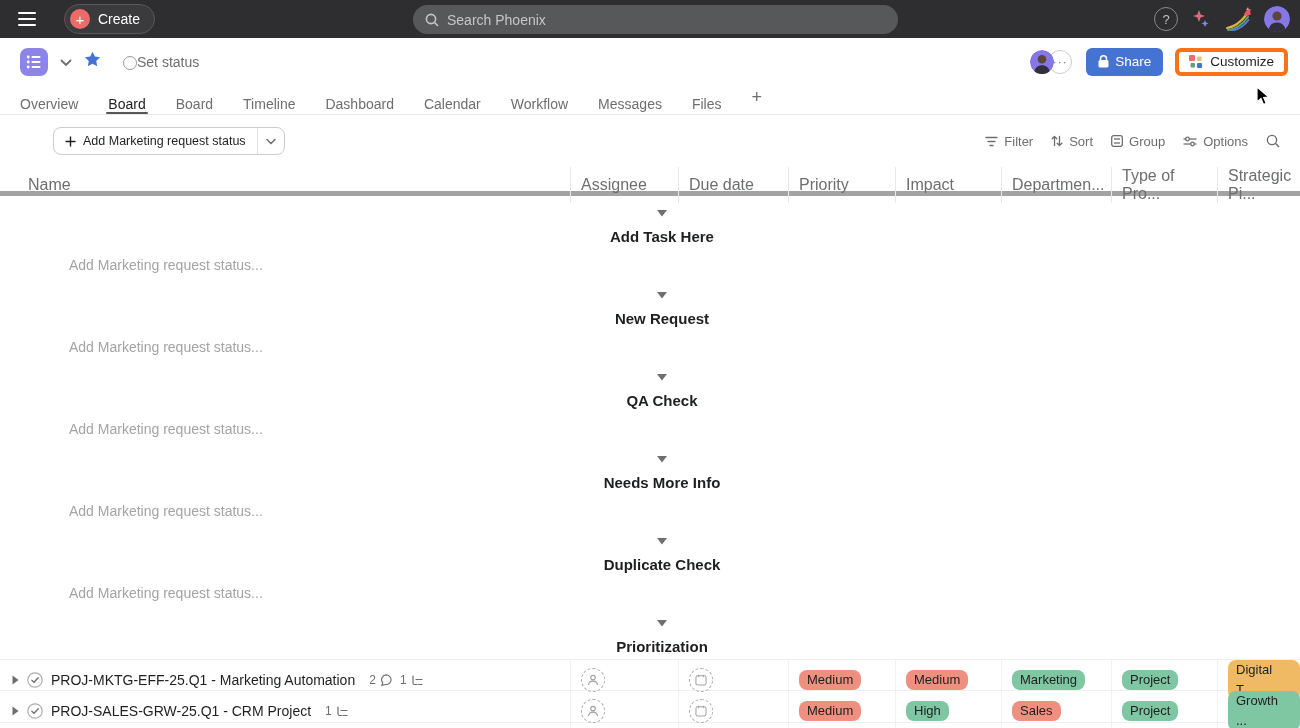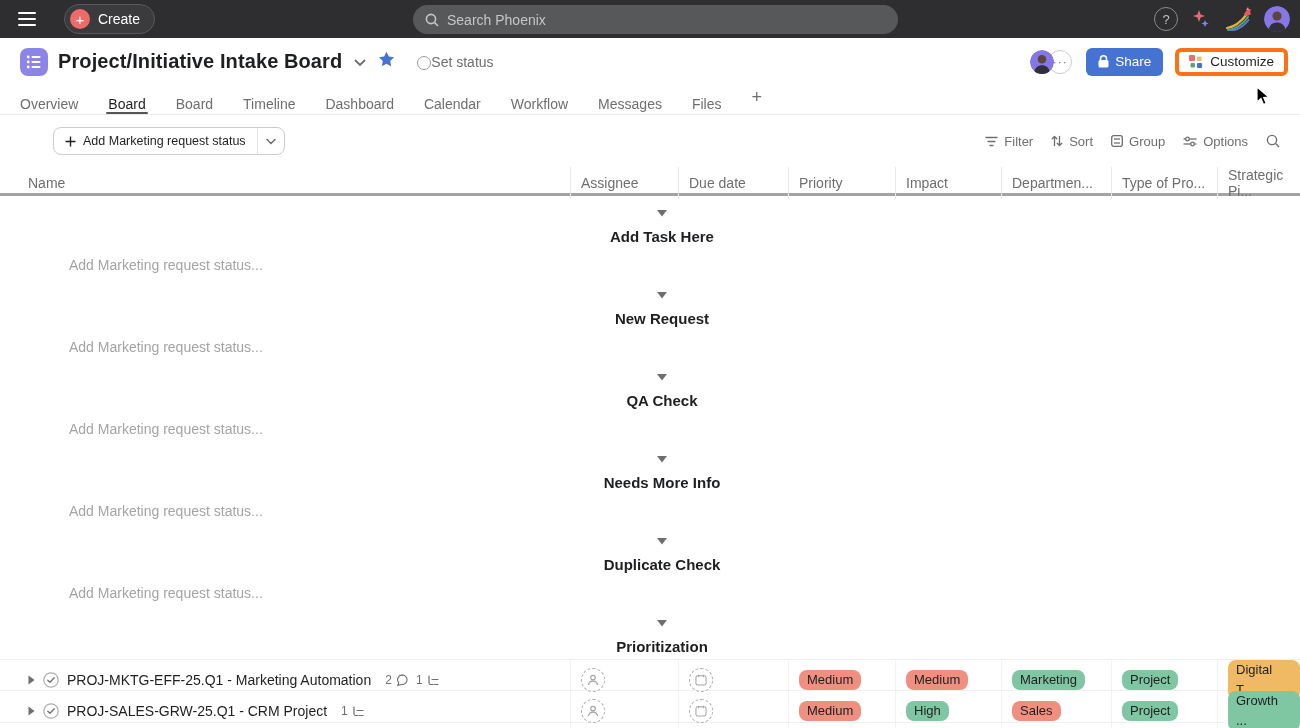--- a/index.html
+++ b/index.html
@@ -47,35 +47,35 @@
   
   .toolbar { height:52px; display:flex; align-items:center; padding:0 20px; position:relative;margin-left:33px; }
   .add-split-btn { display:flex; align-items:stretch; border:1px solid #cfcbcb; border-radius:8px; height:28px; overflow:hidden; cursor:pointer; background:#fff; }
   .add-split-main { display:flex; align-items:center; gap:7px; padding:0 11px; font-size:12.5px; color:#1e1f21; }
   .add-split-chev { display:flex; align-items:center; padding:0 8px; border-left:1px solid #e3e3e4; }
   .toolbar-right { position:absolute; right:20px; display:flex; align-items:center; gap:18px; }
   .tb-action { display:flex; align-items:center; gap:6px; color:#6d6e6f; font-size:13px; cursor:pointer; }
 
   
   .grid-row { display:grid; grid-template-columns:minmax(0,1fr) 108px 110px 107px 106px 110px 106px 83px; }
-  .colheaders { height:29px; border-bottom:3px solid #a3a3a3; font-size:14px; color:#6d6e6f; }
+  .colheaders { height:29px; border-bottom:5px solid #a3a3a3; font-size:16px; color:#6d6e6f; }
   .colheaders .cell { display:flex; align-items:center; padding-left:10px; border-left:1px solid #e8e8e9; cursor:pointer; }
   .colheaders .cell.name { padding-left:28px; border-left:none; }
 
   
   .list { padding-top:14px; }
   .section { margin-bottom:11px; }
   .section-header { height:32px; display:flex; align-items:center; padding-left:24px; gap:11px;flex-direction:column; }
   .disclosure { cursor:pointer; display:flex; }
   .section-title { font-size:15px; font-weight:700; cursor:pointer; }
   .section-rows { margin-top:7px; }
   .placeholder-row { height:32px; display:flex; align-items:center; padding-left:69px; font-size:14px; color:#a5a3a5; cursor:text; }
   .task-row { height:32px; border-bottom:1px solid #f0f0f1; cursor:pointer; }
   .task-row:first-child { border-top:1px solid #f0f0f1; }
-  .task-name-cell { display:flex; align-items:center; gap:8px; padding-left:28px; overflow:hidden; white-space:nowrap; }
+  .task-name-cell { display:flex; align-items:center; gap:8px; padding-left:12px; overflow:hidden; white-space:nowrap; }
   .task-name { font-size:14px; }
   .task-meta { display:flex; align-items:center; gap:4px; color:#6d6e6f; font-size:12px; margin-left:6px; }
   .task-row .cell { display:flex; align-items:center; padding-left:10px; border-left:1px solid #f3f2f3; }
   .badge { display:inline-block; font-size:13px; line-height:20px; padding:0 8px; border-radius:8px; color:#1e1f21; }
   [data-color="salmon"] { background:#ee8f80; }
   [data-color="green"]  { background:#7fc6a3; }
   [data-color="yellow"] { background:#f0ba65; }
   .dashed-circle { width:24px; height:24px; border:1px dashed #afabac; border-radius:50%; display:flex; align-items:center; justify-content:center; }
 
   .cursor { position:absolute; left:1256px; top:86px; z-index:99; pointer-events:none; }
@@ -133,21 +133,20 @@
   <div class="proj-icon">
     <svg width="16" height="16" viewBox="0 0 16 16" fill="#fff">
         <circle cx="2.2" cy="3" r="1.4"></circle>
         <rect x="5.5" y="2" width="9" height="2" rx="1"></rect>
         <circle cx="2.2" cy="8" r="1.4"></circle>
         <rect x="5.5" y="7" width="9" height="2" rx="1"></rect>
         <circle cx="2.2" cy="13" r="1.4"></circle>
         <rect x="5.5" y="12" width="9" height="2" rx="1"></rect>
       </svg>
   </div>
-  <h1 class="proj-title">Project/Initiative Intake Board</h1>
   <span class="title-chevron">
     <svg width="12" height="8" viewBox="0 0 12 8" fill="none" stroke="#6d6e6f" stroke-width="1.8" stroke-linecap="round">
         <path d="M1.5 1.5 L6 6 L10.5 1.5"></path>
       </svg>
   </span>
   <span class="star">
     <svg width="17" height="17" viewBox="0 0 17 17" fill="#4573d2">
         <path d="M8.5 0.8 L10.8 5.6 L16 6.3 L12.2 10 L13.2 15.2 L8.5 12.7 L3.8 15.2 L4.8 10 L1 6.3 L6.2 5.6 Z"></path>
       </svg>
   </span>

